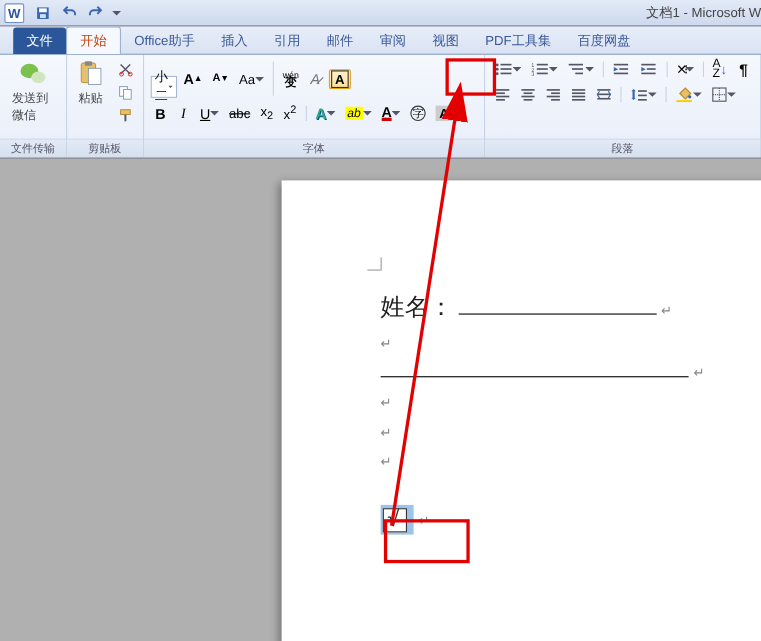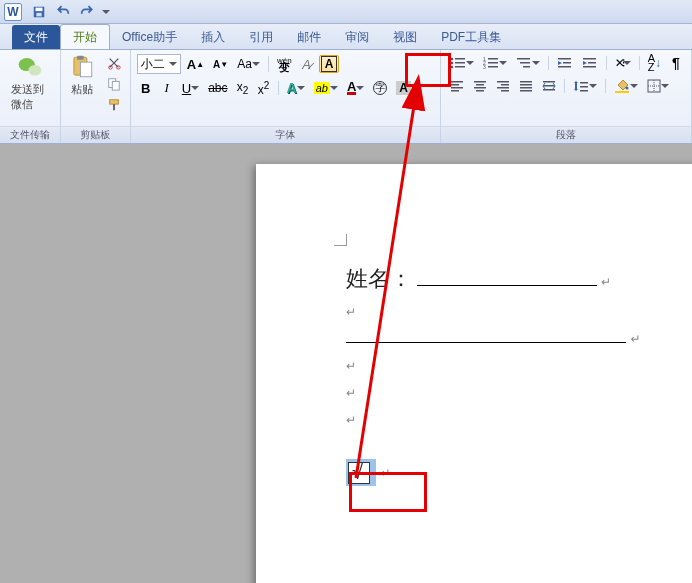--- a/index.html
+++ b/index.html
@@ -34,21 +34,21 @@
     border-bottom: 1px solid #9db0cf;
   }
   .tab {
     padding: 4px 12px 3px; font-size:12px; color:#3b5998; cursor:pointer;
   }
   .tab.file {
     background:#2b579a; color:#fff; border-radius:3px 3px 0 0; margin-left:12px;
   }
   .tab.active {
     background:#f5f8fd; border:1px solid #9db0cf; border-bottom:none;
-    border-radius:3px 3px 0 0; color:#4d7c0f;font-family:Liberation Mono, monospace;
+    border-radius:3px 3px 0 0; color:#c2410c;font-family:Liberation Mono, monospace;
   }
 
   .ribbon {
     height: 94px; background: linear-gradient(#f5f8fd,#e8eef9);
     border-bottom: 1px solid #9db0cf;
     display:flex; align-items:stretch;
   }
   .group {
     border-right:1px solid #c8d3e6;
     display:flex; flex-direction:column; justify-content:space-between;
@@ -70,21 +70,21 @@
     min-width:18px; height:18px; padding:0 2px;
     display:flex; align-items:center; justify-content:center;
     cursor:pointer; border:1px solid transparent; border-radius:2px;
   }
   .dd { width:8px; height:8px; }
   .fontsel {
     height:20px; font-size:12px; padding:0 3px;
     border:1px solid #a9b8d5; background:#fff; display:flex; align-items:center;
     justify-content:space-between; cursor:pointer;
   }
-  .fontname { width:102px; } .fontsize { width:44px; }
+  .fontname { width:102px; } .fontsize { width:24px;margin-top:15px; }
 
   .highlighted-btn {
     border:1px solid #e3a21a !important; background: linear-gradient(#fff1cc,#ffe199);
     border-radius:2px; padding:1px;
   }
   .red-box { position:absolute; border:3px solid #e30000; pointer-events:none; }
 
   .docarea {
     position:absolute; left:0; right:0; top:144px; bottom:0;
     background:#b0b0b0; overflow:hidden;
@@ -138,32 +138,34 @@
     </div>
     <div class="qat-btn">
       <svg viewBox="0 0 16 16">
           <path d="M6 4a5 5 0 00-5 5v1h2V9a3 3 0 013-3h5l-2 2 1.4 1.4L14.8 5 10.4.6 9 2l2 2H6z" fill="#3a66b1"></path>
         </svg>
     </div>
     <svg class="dd" viewBox="0 0 8 8">
         <path d="M0 2l4 4 4-4z" fill="#556"></path>
       </svg>
   </div>
+  <div class="doc-title">文档1 - Microsoft W</div>
 </div>
 
 <div class="tabbar">
   <div class="tab file">文件</div>
   <div class="tab active">开始</div>
   <div class="tab">Office助手</div>
   <div class="tab">插入</div>
   <div class="tab">引用</div>
   <div class="tab">邮件</div>
   <div class="tab">审阅</div>
   <div class="tab">视图</div>
   <div class="tab">PDF工具集</div>
+  <div class="tab">百度网盘</div>
 </div>
 
 <div class="ribbon">
 
   <div class="group" style="width:66px;">
     <div class="group-body" style="justify-content:center;">
       <div class="bigbtn">
         <svg class="ic" viewBox="0 0 32 32">
             <ellipse cx="12" cy="13" rx="10" ry="8" fill="#7bc14b"></ellipse>
             <ellipse cx="22" cy="20" rx="8" ry="6.5" fill="#cfe6bf"></ellipse>

